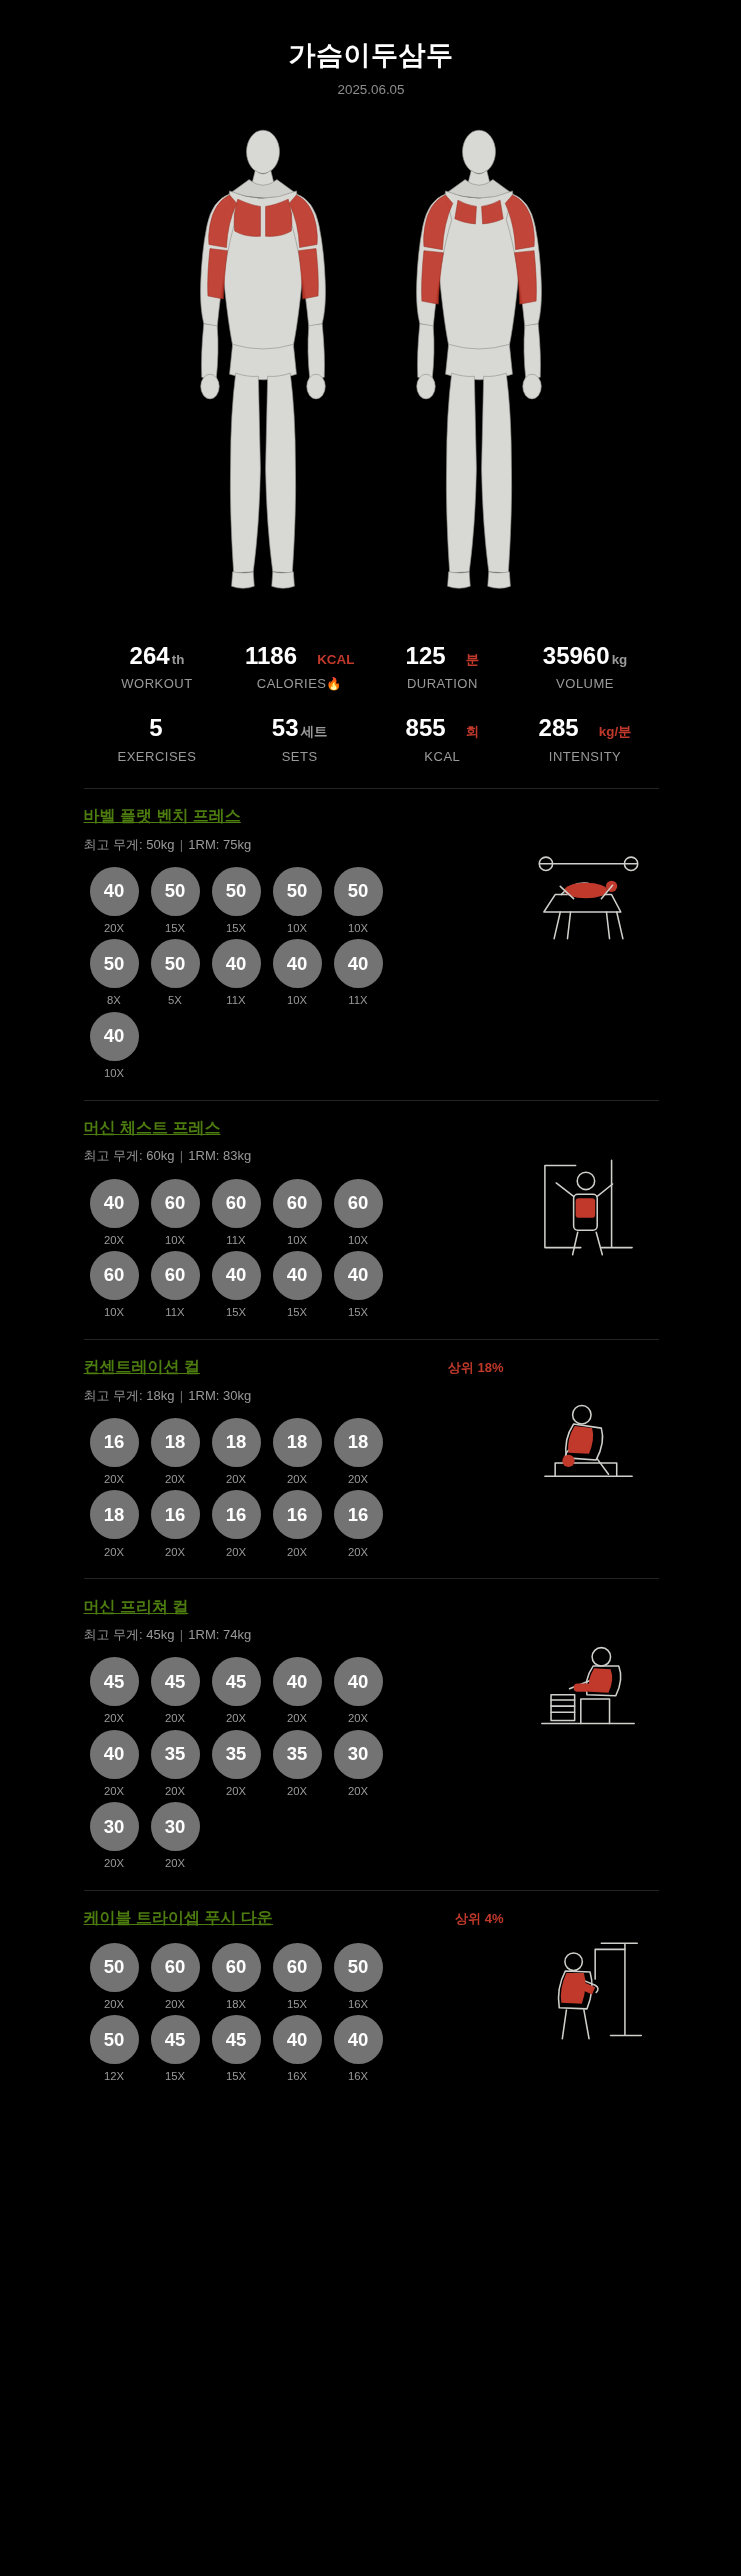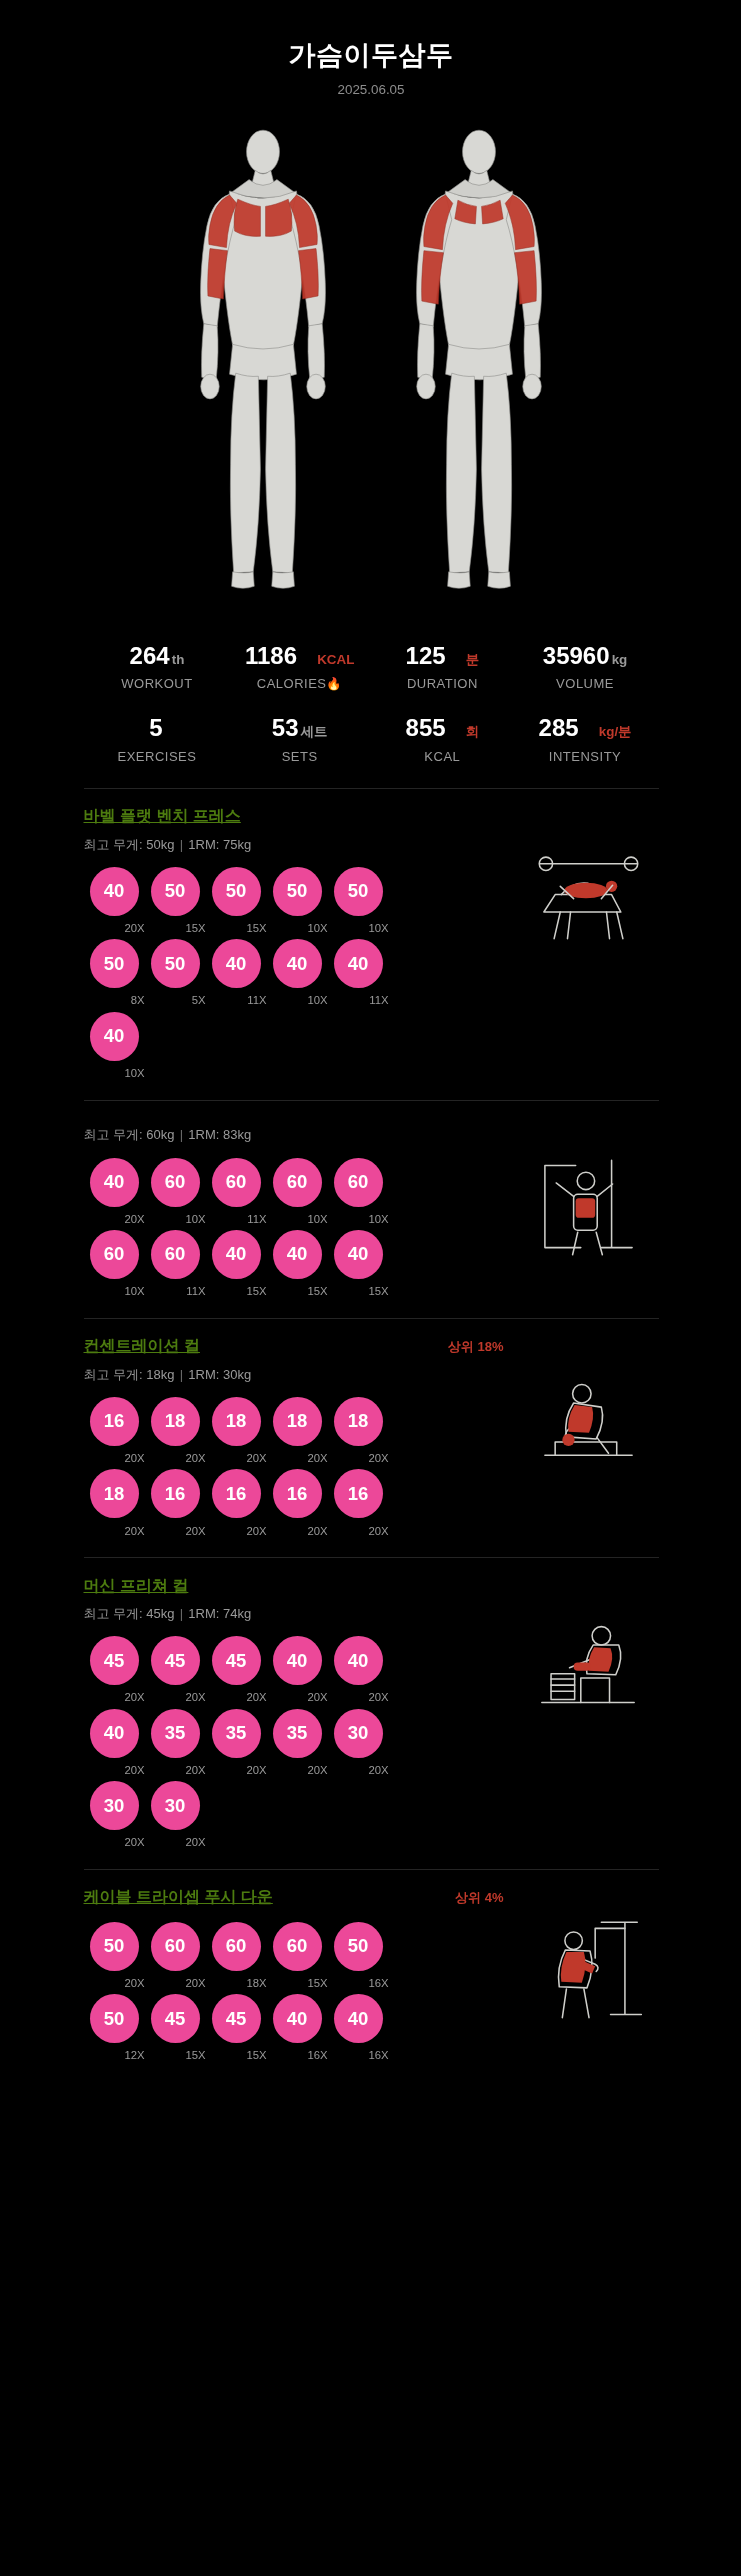--- a/index.html
+++ b/index.html
@@ -134,34 +134,33 @@
     margin-bottom: 5.2px;
   }
   .set-item {
     width: 61px;
     text-align: center;
   }
   .set-bubble {
     width: 49px;
     height: 49px;
     border-radius: 50%;
-    background: #ec4899;
+    background: #737373;
     display: flex;
     align-items: center;
     justify-content: center;
     font-size: 18.5px;
     font-weight: 700;
     color: #ffffff;
     margin: 0 auto;
   }
   .set-reps {
     margin-top: 6.2px;
     font-size: 11.3px;
     color: #9a9a9a;
-    text-align: right;
   }
   .ex-thumb {
     position: absolute;
     right: 5.2px;
     top: 44px;
     width: 129px;
     height: 118px;
   }
   .ex-thumb svg { width: 100%; height: 100%; }
 </style>
@@ -377,20 +376,23 @@
         <g fill="#c0392b">
               <ellipse cx="120" cy="112" rx="42" ry="15"></ellipse>
               <circle cx="170" cy="104" r="11"></circle>
             </g>
         <g stroke="#cfcfcb" stroke-width="3" fill="none" stroke-linecap="round" stroke-linejoin="round">
               <path d="M96 128 l-26 -24 M150 128 l22 -26"></path>
             </g>
           </svg></div>
       </div>
       <div class="exercise">
+        <div class="ex-head">
+          <div class="ex-name">머신 체스트 프레스</div>
+        </div>
         <div class="ex-sub"><span>최고 무게: 60kg</span><span class="divider">|</span><span>1RM: 83kg</span></div>
         <div class="sets-area">
           <div class="set-row">
             <div class="set-item">
               <div class="set-bubble">40</div>
               <div class="set-reps">20X</div>
             </div>
             <div class="set-item">
               <div class="set-bubble">60</div>
               <div class="set-reps">10X</div>

